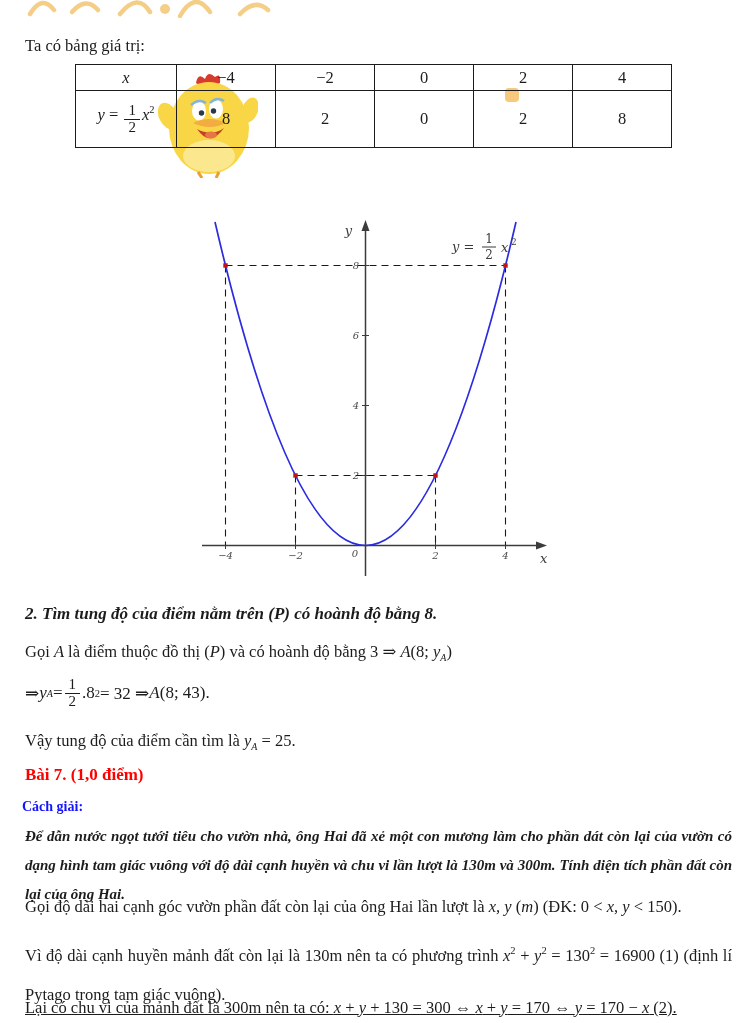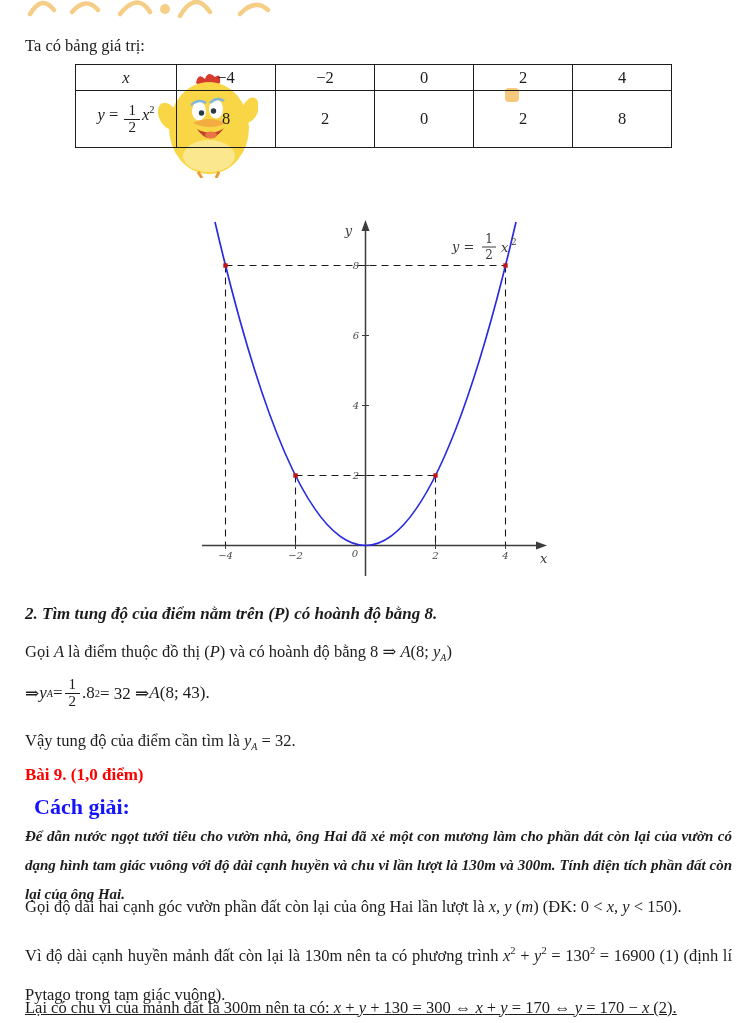--- a/index.html
+++ b/index.html
@@ -148,38 +148,38 @@
       <text x="452" y="251" font-size="13" font-style="italic">y =</text>
       <text x="489" y="243" font-size="12" text-anchor="middle">1</text>
       <line x1="482" y1="247" x2="496" y2="247" stroke="#3a3a3a" stroke-width="1"></line>
       <text x="489" y="259" font-size="12" text-anchor="middle">2</text>
       <text x="501" y="252" font-size="13" font-style="italic">x</text>
       <text x="511" y="245" font-size="9">2</text>
     </g>
   </svg>
 
   <div class="abs content t bi nowrap" style="left:25px;top:601px;font-size:17px;">2. Tìm tung độ của điểm nằm trên (P) có hoành độ bằng 8.</div>
-  <div class="abs content t nowrap" style="left:25px;top:639px;"><span>Gọi </span><span class="i">A</span><span> là điểm thuộc đồ thị (</span><span class="i">P</span><span>) và có hoành độ bằng 8 ⇒ </span><span class="i">A</span><span>(8; </span><span class="i">y</span><span class="subi">A</span><span>)</span></div>
+  <div class="abs content t nowrap" style="left:25px;top:639px;"><span>Gọi </span><span class="i">A</span><span> là điểm thuộc đồ thị (</span><span class="i">P</span><span>) và có hoành độ bằng 3 ⇒ </span><span class="i">A</span><span>(8; </span><span class="i">y</span><span class="subi">A</span><span>)</span></div>
   <div class="abs content nowrap" style="left:25px;top:667px;height:52px;display:flex;align-items:center;font-size:17px;">
       <span>⇒ </span>
       <span class="i">y</span>
       <span class="subi">A</span>
       <span> = </span>
       <span class="frac">
         <span class="num">1</span>
         <span class="den">2</span>
       </span>
       <span>.8</span>
       <span class="sup">2</span>
       <span> = 32 ⇒ </span>
       <span class="i">A</span>
       <span>(8; 43).</span>
     </div>
-  <div class="abs content t nowrap" style="left:25px;top:728px;"><span>Vậy tung độ của điểm cần tìm là </span><span class="i">y</span><span class="subi">A</span><span> = 32.</span></div>
+  <div class="abs content t nowrap" style="left:25px;top:728px;"><span>Vậy tung độ của điểm cần tìm là </span><span class="i">y</span><span class="subi">A</span><span> = 25.</span></div>
 
-  <div class="abs content t b red nowrap" style="left:25px;top:762px;font-size:17px;">Bài 9. (1,0 điểm)</div>
-  <div class="abs content t b blue nowrap" style="left:34px;top:794px;font-size:22px;">Cách giải:</div>
+  <div class="abs content t b red nowrap" style="left:25px;top:762px;font-size:17px;">Bài 7. (1,0 điểm)</div>
+  <div class="abs content t b blue nowrap" style="left:22px;top:794px;font-size:14px;">Cách giải:</div>
   <div class="abs content bi justify" style="left:25px;top:822px;width:707px;font-size:15px;line-height:29px;">Để dẫn nước ngọt tưới tiêu cho vườn nhà, ông Hai đã xẻ một con mương làm cho phần dát còn lại của vườn có dạng hình tam giác vuông với độ dài cạnh huyền và chu vi lần lượt là 130m và 300m. Tính diện tích phần đất còn lại của ông Hai.</div>
   <div class="abs content t nowrap" style="left:25px;top:894px;"><span>Gọi độ dài hai cạnh góc vườn phần đất còn lại của ông Hai lần lượt là </span><span class="i">x, y</span><span> (</span><span class="i">m</span><span>) (ĐK: 0 &lt; </span><span class="i">x</span><span>, </span><span class="i">y</span><span> &lt; 150).</span></div>
   <div class="abs content justify" style="left:25px;top:931px;width:707px;font-size:16.5px;line-height:39px;"><span>Vì độ dài cạnh huyền mảnh đất còn lại là 130m nên ta có phương trình </span><span class="i">x</span><span class="sup">2</span><span> + </span><span class="i">y</span><span class="sup">2</span><span> = 130</span><span class="sup">2</span><span> = 16900 (1) (định lí Pytago trong tam giác vuông).</span></div>
   <div class="abs content t nowrap" style="left:25px;top:995px;text-decoration:underline;"><span>Lại có chu vi của mảnh đất là 300m nên ta có: </span><span class="i">x</span><span> + </span><span class="i">y</span><span> + 130 = 300 ⇔ </span><span class="i">x</span><span> + </span><span class="i">y</span><span> = 170 ⇔ </span><span class="i">y</span><span> = 170 − </span><span class="i">x</span><span> (2).</span></div>
 
 </div>
 
 </body></html>

